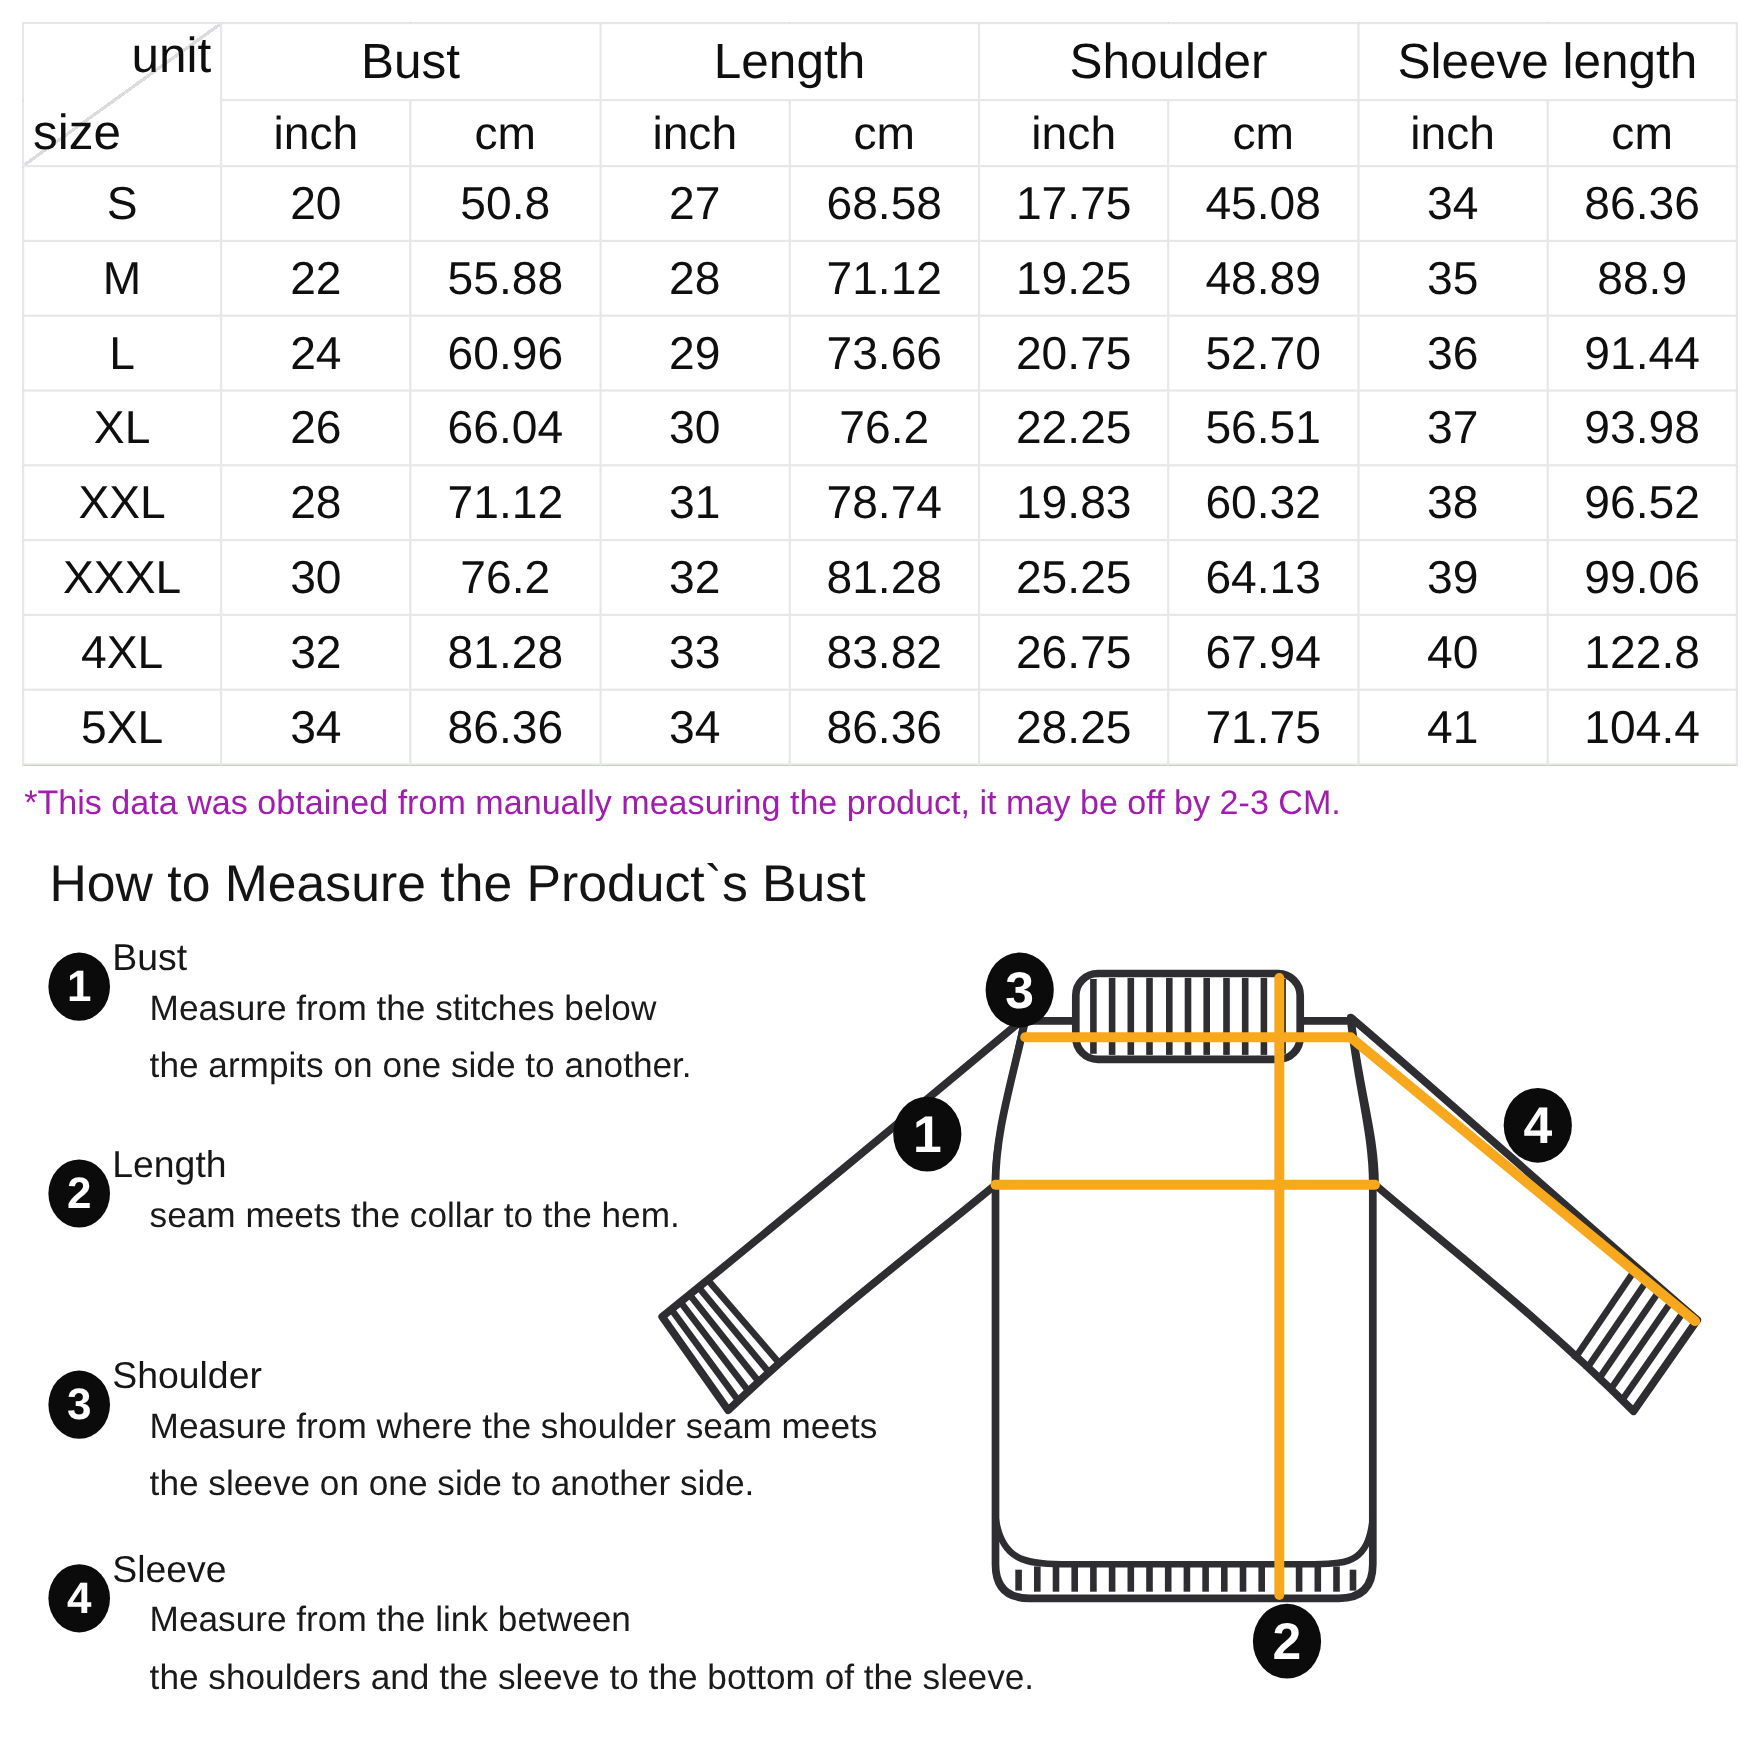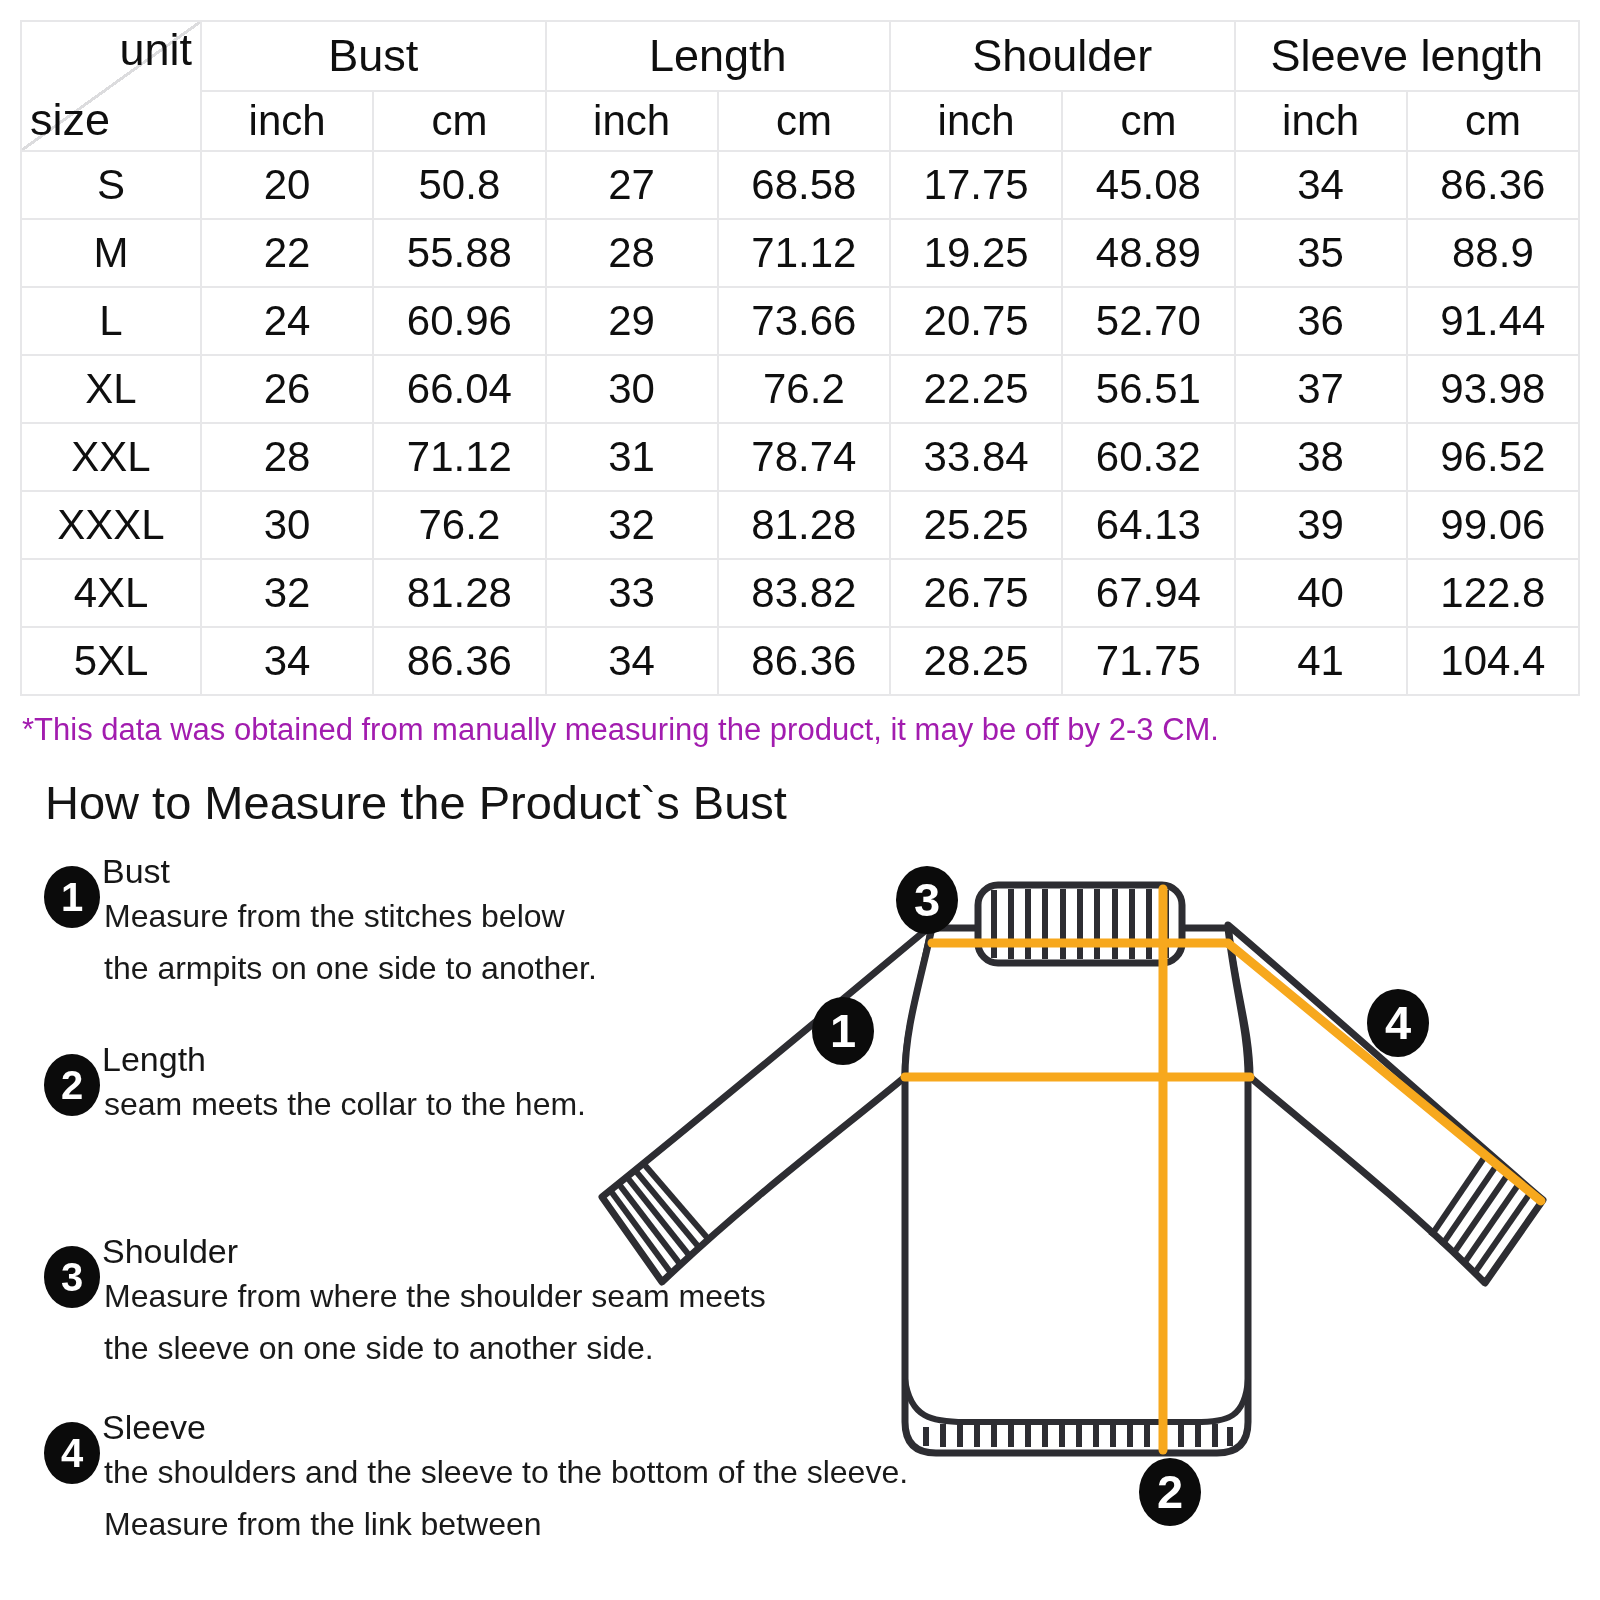--- a/index.html
+++ b/index.html
@@ -35,21 +35,21 @@
   .guide-title{position:absolute;left:45px;top:772px;font-size:47px;line-height:62px;color:#141414;}
   
   .step{position:absolute;left:44px;width:1180px;}
   .step-badge{
     position:absolute;left:0;top:14px;width:56px;height:62px;border-radius:50%;
     background:#0b0b0b;color:#fff;display:flex;align-items:center;justify-content:center;
     font-size:40px;font-weight:bold;
   }
   .step-body{margin-left:58px;}
   .step-name{font-size:34px;line-height:38px;color:#161616;}
-  .step-line{font-size:32px;line-height:52px;margin-left:2px;color:#1a1a1a;}
+  .step-line{font-size:32px;line-height:52px;margin-left:34px;color:#1a1a1a;}
   
   .diagram{position:absolute;left:580px;top:830px;width:1020px;height:720px;}
   .marker-num{font-size:47px;font-weight:bold;fill:#ffffff;}
 </style>
 </head>
 <body>
 
 <table class="size-chart">
   <colgroup>
       <col style="width:180px">
@@ -127,21 +127,21 @@
     <td class="cell-val">56.51</td>
     <td class="cell-val">37</td>
     <td class="cell-val">93.98</td>
   </tr>
   <tr class="drow">
     <td class="cell-val">XXL</td>
     <td class="cell-val">28</td>
     <td class="cell-val">71.12</td>
     <td class="cell-val">31</td>
     <td class="cell-val">78.74</td>
-    <td class="cell-val">33.84</td>
+    <td class="cell-val">19.83</td>
     <td class="cell-val">60.32</td>
     <td class="cell-val">38</td>
     <td class="cell-val">96.52</td>
   </tr>
   <tr class="drow">
     <td class="cell-val">XXXL</td>
     <td class="cell-val">30</td>
     <td class="cell-val">76.2</td>
     <td class="cell-val">32</td>
     <td class="cell-val">81.28</td>
@@ -199,22 +199,22 @@
   <div class="step-body">
     <div class="step-name">Shoulder</div>
     <div class="step-line">Measure from where the shoulder seam meets</div>
     <div class="step-line">the sleeve on one side to another side.</div>
   </div>
 </div>
 <div class="step" style="top:1408px;width:1500px">
   <div class="step-badge">4</div>
   <div class="step-body">
     <div class="step-name">Sleeve</div>
+    <div class="step-line">Measure from the link between</div>
     <div class="step-line">the shoulders and the sleeve to the bottom of the sleeve.</div>
-    <div class="step-line">Measure from the link between</div>
   </div>
 </div>
 
 <svg class="diagram" viewBox="0 0 1020 720">
 
   <g fill="#ffffff" stroke="#2D2D32" stroke-width="7" stroke-linecap="round" stroke-linejoin="round">
     <path d="M 352,95 C 310,130 140,272 22,367 L 82,452 C 170,368 265,297 325,247 C 325,200 340,160 352,95 Z"></path>
     <path d="M 648,95 C 690,130 868,288 963,370 L 905,453 C 818,366 728,297 670,247 C 670,200 655,160 648,95 Z"></path>
   </g>
 

